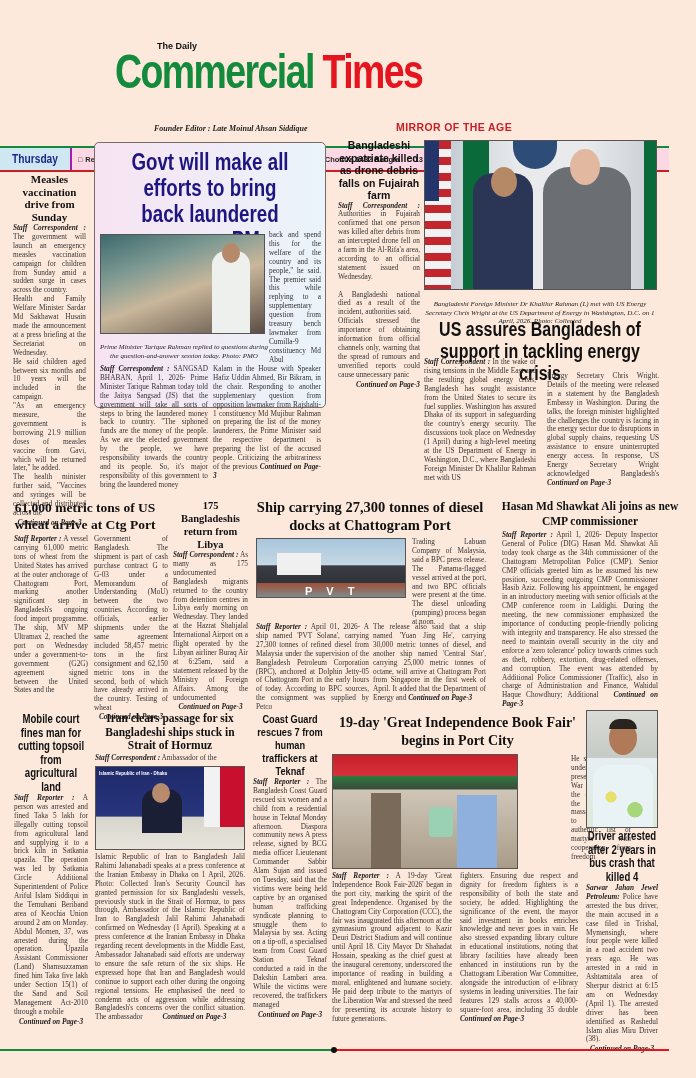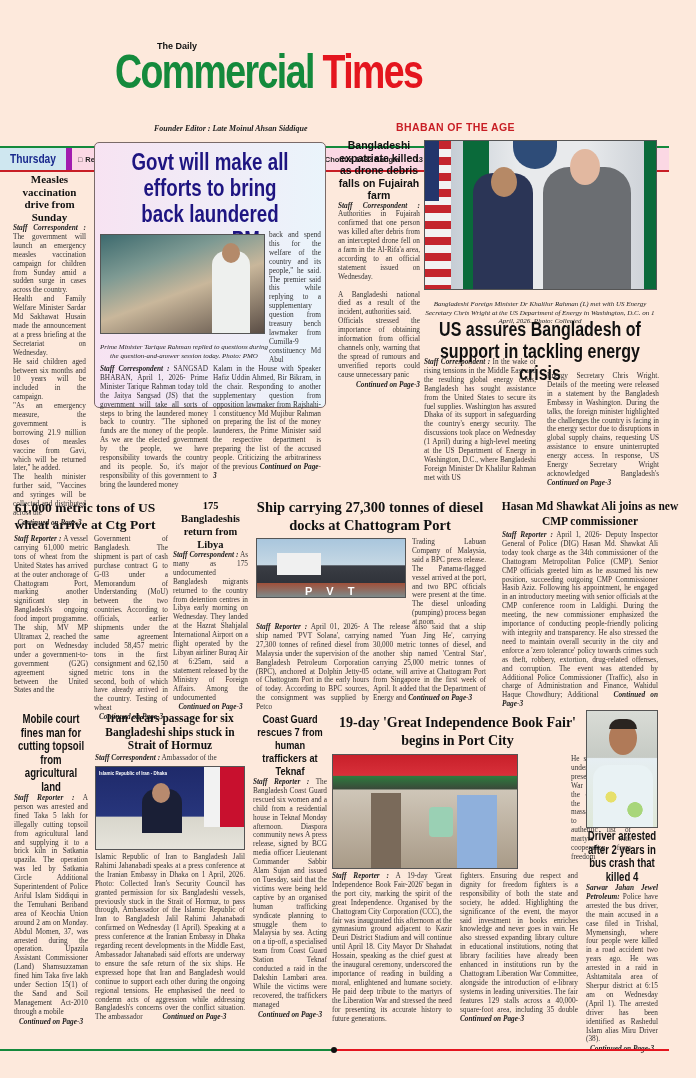--- a/index.html
+++ b/index.html
@@ -10,21 +10,21 @@
   
   .the-daily { left: 157px; top: 41px; font-family: "Liberation Sans", sans-serif; font-weight: bold; font-size: 9px; color: #111; }
   .title-wrap { left: 115px; top: 42px; white-space: nowrap; font-family: "Liberation Sans", "DejaVu Sans", sans-serif; font-weight: bold; font-size: 48px; letter-spacing: -2px; line-height: 60px; transform: scaleX(0.78); transform-origin: left top; }
   .title-green { color: #148a3c; }
   .title-red { color: #e4151e; }
   .founder { left: 154px; top: 124px; font-style: italic; font-weight: bold; font-size: 8px; color: #222; }
   .motto { left: 396px; top: 121px; font-family: "Liberation Sans", sans-serif; font-weight: bold; font-size: 10.5px; letter-spacing: 0.4px; color: #c81e25; }
 
   .rule-top { left: 0; top: 146px; width: 669px; height: 2px; background: #148a3c; }
   .infobar { left: 0; top: 148px; width: 669px; height: 22px; background: #fbd8e4; display: flex; align-items: center; font-family: "Liberation Sans", sans-serif; }
-  .day { width: 72px; height: 22px; background: #cfe7f0; color: #1a2a8e; font-weight: bold; font-size: 12px; display: flex; align-items: center; justify-content: center; border-right: 6px solid #a21caf; transform-origin: center; }
+  .day { width: 72px; height: 22px; background: #cfe7f0; color: #1a2a8e; font-weight: bold; font-size: 12px; display: flex; align-items: center; justify-content: center; border-right: 2px solid #a21caf; transform-origin: center; }
   .day span { display: inline-block; transform: scaleX(0.85); }
   .info-items { display: flex; font-size: 7.5px; font-weight: bold; color: #222; padding-left: 6px; gap: 8px; white-space: nowrap; }
   .info-items span::before { content: "\25A1"; font-size: 7px; margin-right: 3px; font-weight: normal; }
   .rule-under { left: 0; top: 170px; width: 669px; height: 2px; background: #c81e25; }
 
   
   .hd { font-family: "Liberation Serif", serif; font-weight: bold; text-align: center; color: #111; line-height: 1.15; }
   .hd-cond { font-family: "Liberation Sans", sans-serif; font-weight: bold; text-align: center; color: #111; line-height: 1.2; transform: scaleX(0.8); transform-origin: center top; }
   .txt { font-size: 7.3px; line-height: 8.9px; text-align: justify; color: #333; }
   .by { font-style: italic; font-weight: bold; color: #222; }
@@ -38,21 +38,21 @@
 </style>
 </head>
 <body>
 
 <div class="abs the-daily">The Daily</div>
 <div class="abs title-wrap">
   <span class="title-green">Commercial</span>
   <span class="title-red">Times</span>
 </div>
 <div class="abs founder">Founder Editor : Late Moinul Ahsan Siddique</div>
-<div class="abs motto">BHABAN OF THE AGE</div>
+<div class="abs motto">MIRROR OF THE AGE</div>
 
 <div class="abs rule-top"></div>
 <div class="abs infobar">
   <div class="day">
       <span>Thursday</span>
     </div>
   <div class="info-items">
     <span>Regd. No. CHA : 525</span>
     <span>VOL. XIIV,  NO. 339</span>
     <span>02 April 2026</span>

